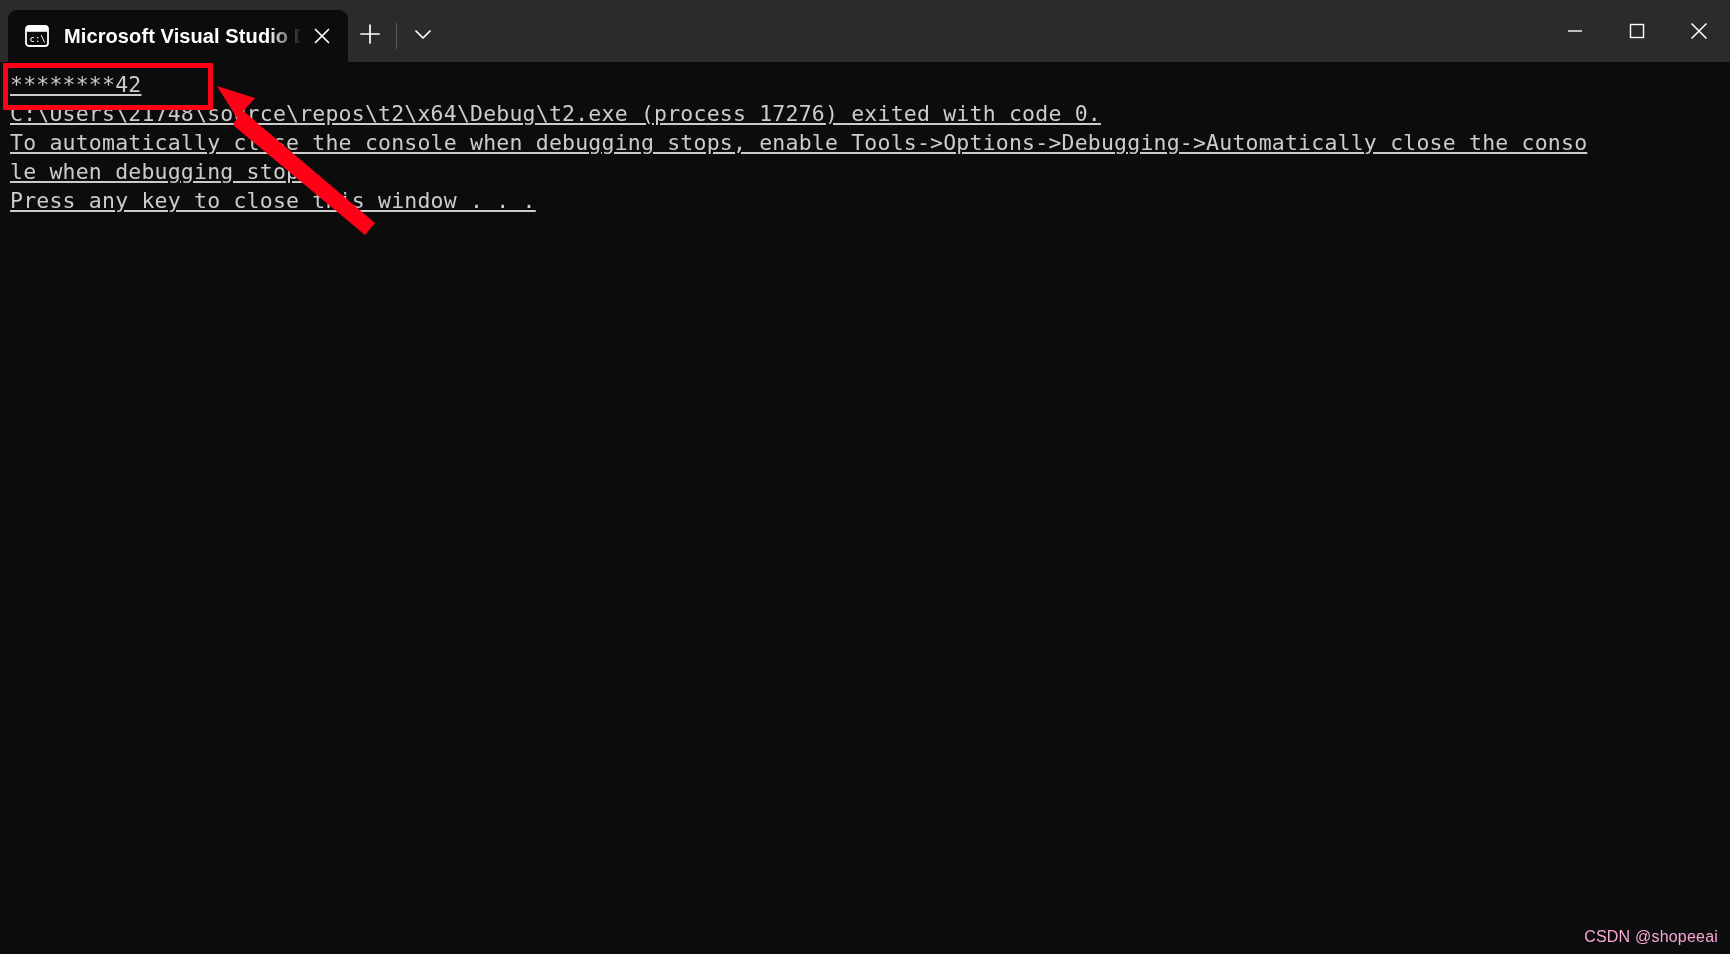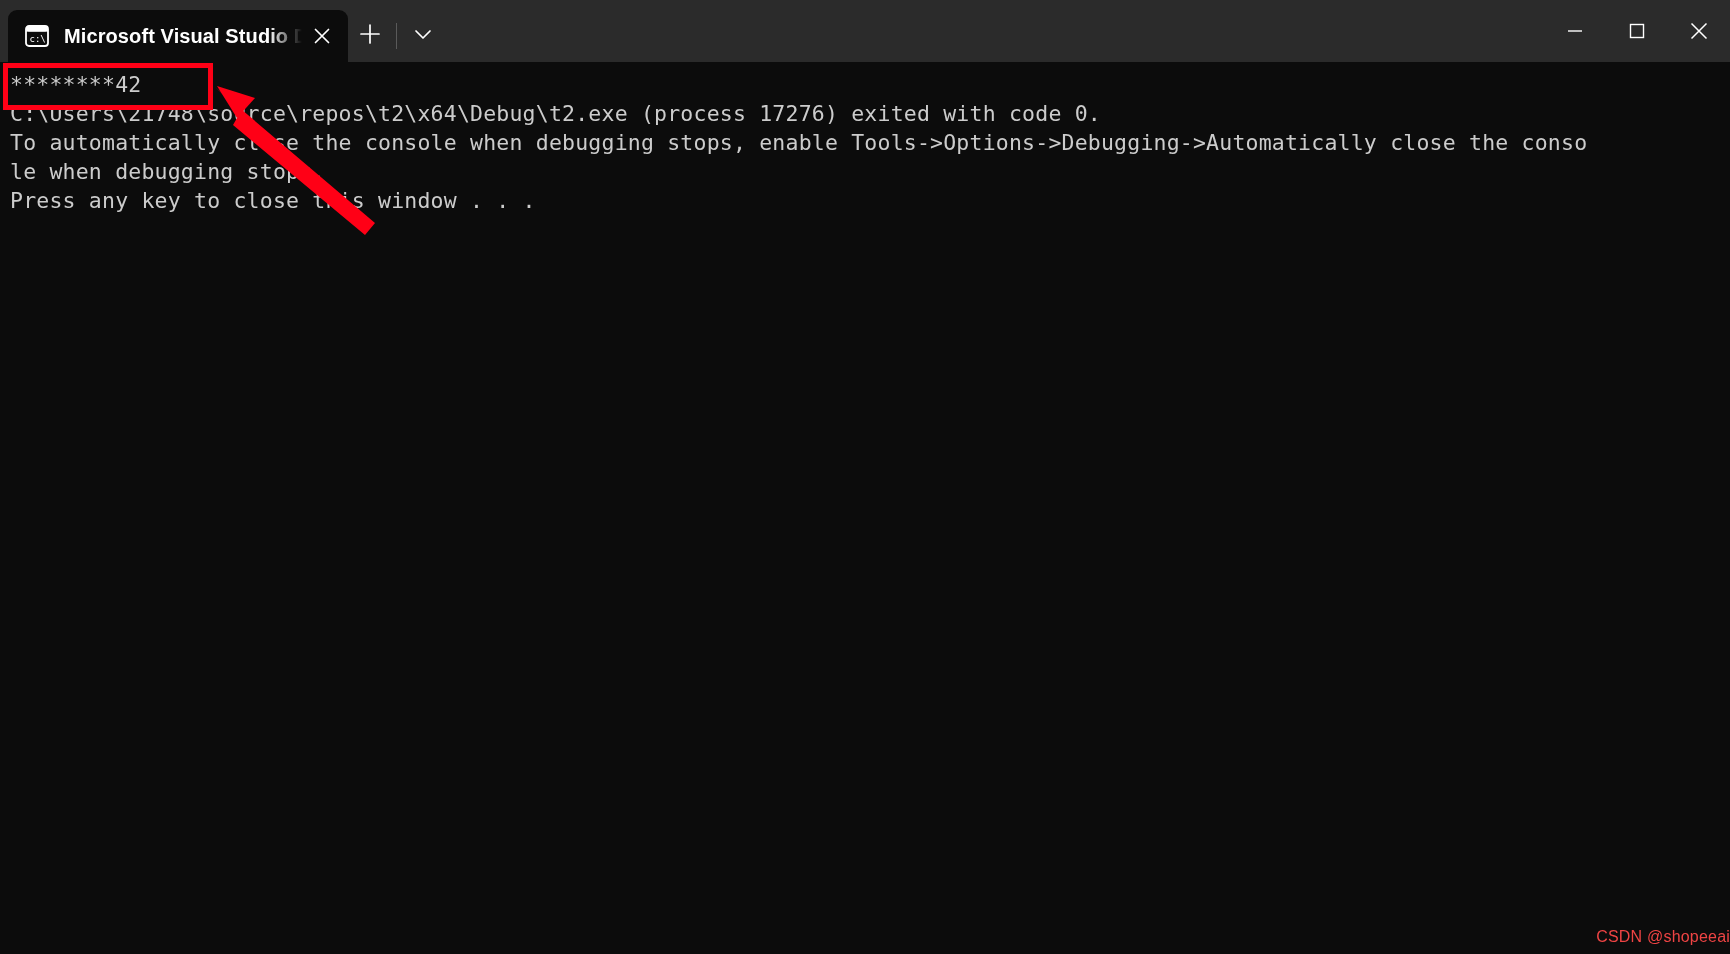--- a/index.html
+++ b/index.html
@@ -127,20 +127,21 @@
     box-sizing: border-box;
     overflow: hidden;
   }
   .console-line {
     color: #cccccc;
     font-family: "DejaVu Sans Mono", "Liberation Mono", monospace;
     font-size: 21.5px;
     line-height: 29px;
     white-space: pre;
     letter-spacing: 0.2px;
+    text-decoration: underline;
   }
 
   
   .anno-box {
     position: absolute;
     left: 3px;
     top: 63px;
     width: 210px;
     height: 47px;
     border: 5px solid #ff0016;
@@ -152,23 +153,23 @@
     left: 215px;
     top: 85px;
     width: 180px;
     height: 150px;
     pointer-events: none;
   }
 
   
   .watermark {
     position: absolute;
-    right: 0;
+    right: 12px;
     bottom: 8px;
-    color: #ef4444;
+    color: #f9a8d4;
     font-size: 16px;
     font-family: "Liberation Sans", sans-serif;
     letter-spacing: 0.2px;
     margin-left: 20px;
   }
 </style>
 </head>
 <body>
 
 <div id="app">

